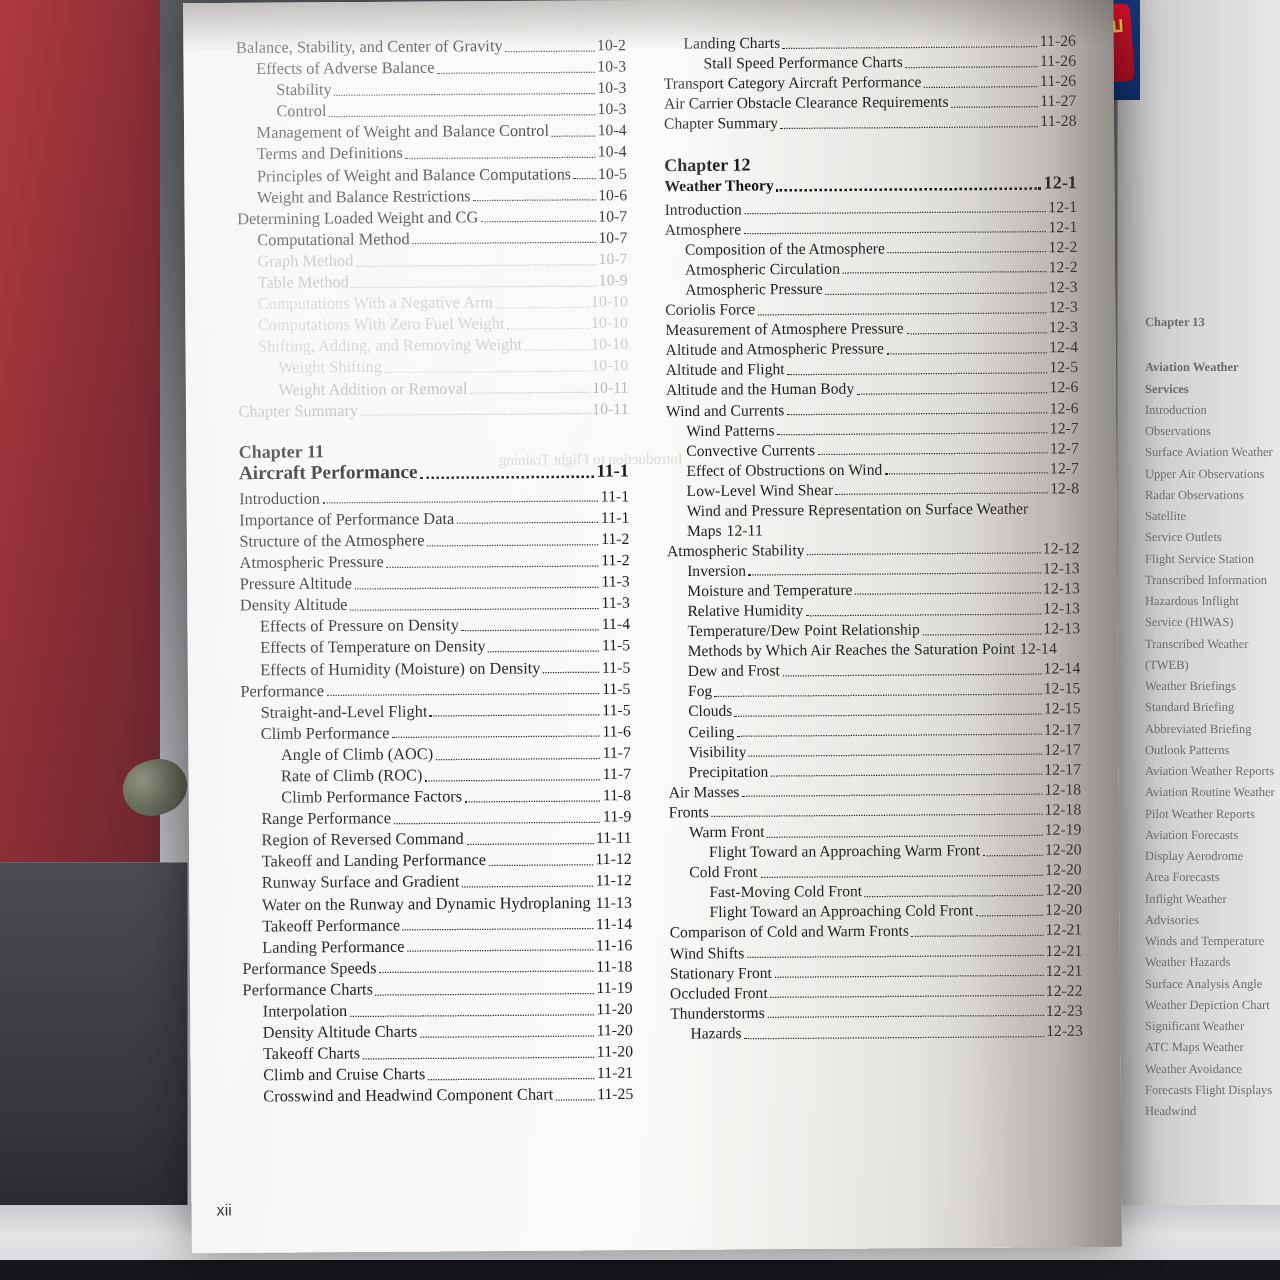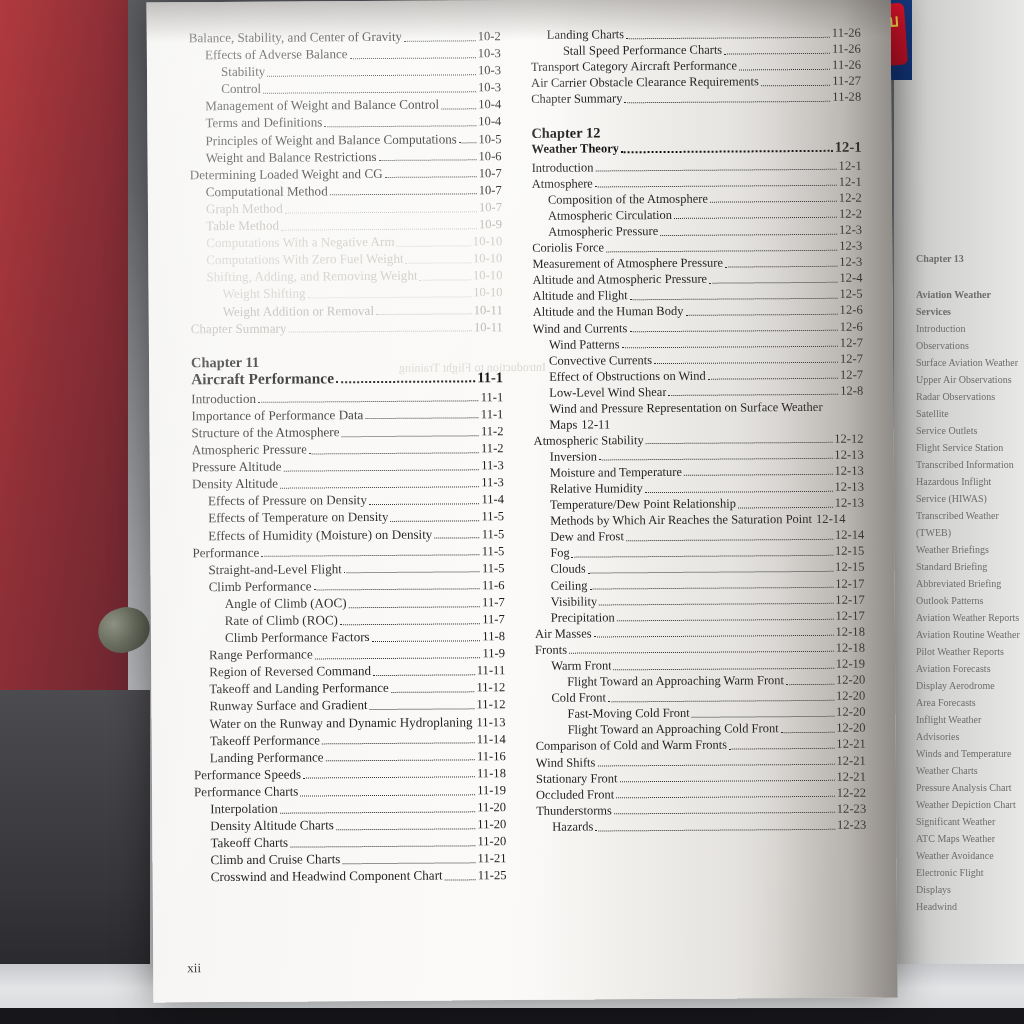--- a/index.html
+++ b/index.html
@@ -70,21 +70,21 @@
   .faded{color:#b9b5b0;}
   .faded .dots{border-bottom-color:#c4c0bb;}
   .fade2{color:#cdc9c4;}
   .fade2 .dots{border-bottom-color:#d4d0cb;}
 
   
   .col-right .entry{font-size:12.5px;line-height:15.6px;}
   #curl-dim{position:absolute;left:384px;top:0;width:360px;height:1000px;
     background:linear-gradient(270deg,rgba(60,55,50,.30) 0%,rgba(90,85,80,.10) 45%,rgba(0,0,0,0) 100%);
     pointer-events:none;}
-  #folio{position:absolute;left:34px;top:958px;font-size:13px;color:#3a3a3a;font-family:Liberation Serif, serif;text-align:center;}
+  #folio{position:absolute;left:20px;top:958px;font-size:13px;color:#3a3a3a;font-family:Liberation Sans, sans-serif;text-align:center;}
 
   
   #bleed{position:absolute;left:250px;top:360px;color:#dcd8d2;font-size:12px;transform:scaleX(-1);}
 </style>
 </head>
 <body>
 
 <div id="scene">
   <div id="left-red"></div>
   <div id="left-dark"></div>
@@ -599,21 +599,21 @@
     <div>Abbreviated Briefing</div>
     <div>Outlook Patterns</div>
     <div>Aviation Weather Reports</div>
     <div>Aviation Routine Weather</div>
     <div>Pilot Weather Reports</div>
     <div>Aviation Forecasts</div>
     <div>Display Aerodrome</div>
     <div>Area Forecasts</div>
     <div>Inflight Weather Advisories</div>
     <div>Winds and Temperature</div>
-    <div>Weather Charts</div>
-    <div>Pressure Analysis Chart</div>
+    <div>Weather Hazards</div>
+    <div>Surface Analysis Angle</div>
     <div>Weather Depiction Chart</div>
     <div>Significant Weather</div>
     <div>ATC Maps Weather</div>
     <div>Weather Avoidance</div>
-    <div>Electronic Flight Displays</div>
+    <div>Forecasts Flight Displays</div>
     <div>Headwind</div>
   </div>
 
 </body></html>

